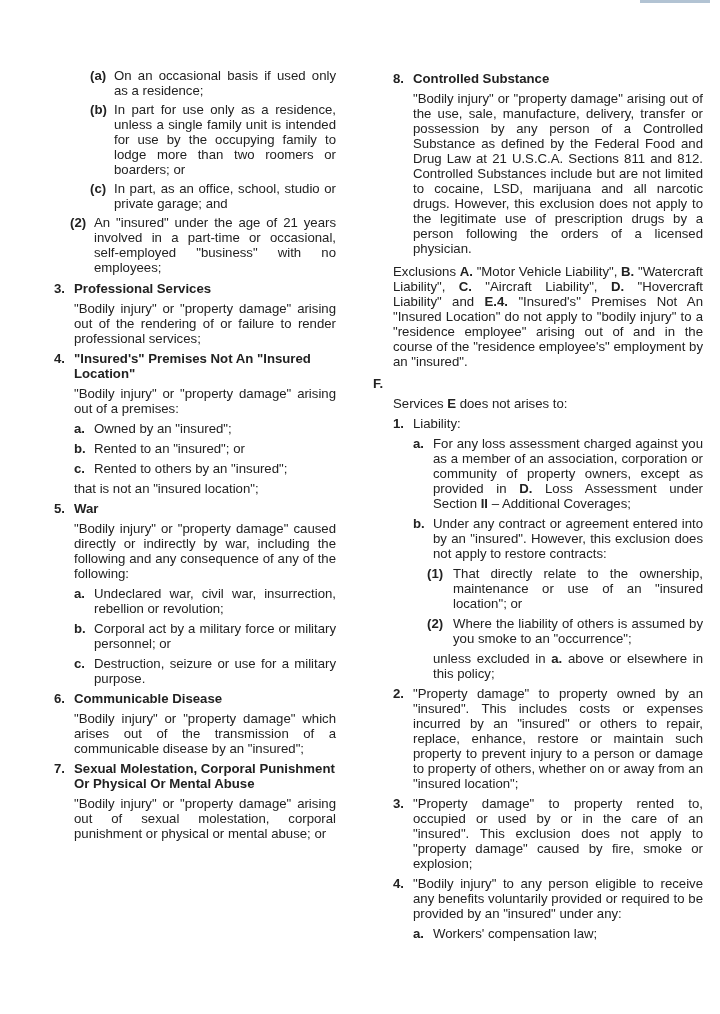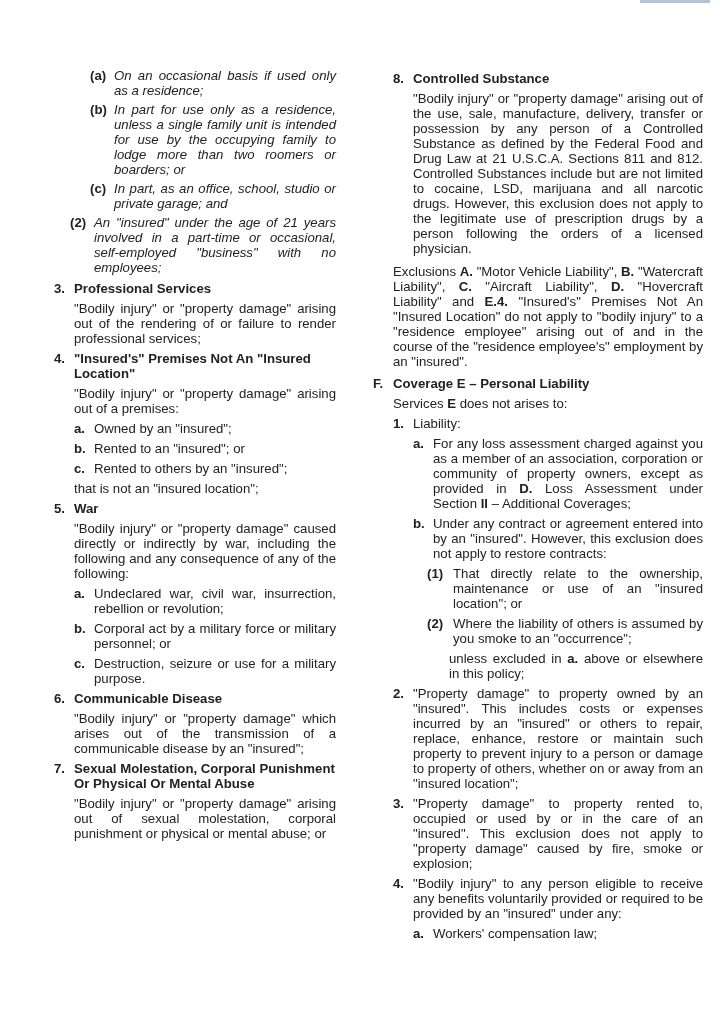--- a/index.html
+++ b/index.html
@@ -8,21 +8,21 @@
     font-family: "Liberation Sans", sans-serif; color: #222; font-size: 13.2px; line-height: 15px;
   }
   .topbar { position: absolute; right: 10px; top: 0; width: 70px; height: 3px; background: #9fb4c8; opacity: .8; }
   .col { position: absolute; top: 68px; }
   .left { left: 54px; width: 282px; }
   .right { left: 393px; width: 330px; }
   p { margin: 0; text-align: justify; }
   .b { font-weight: bold; }
   .item { display: flex; margin-bottom: 4px; }
   .item .lbl { font-weight: bold; flex: none; }
-  .item .txt { flex: 1; text-align: justify; font-style: italic; }
+  .item .txt { flex: 1; text-align: justify; }
   .heading { display: flex; font-weight: bold; margin: 3px 0 5px 0; }
   .heading .lbl { width: 20px; flex: none; }
   .body { margin-left: 20px; margin-bottom: 5px; }
   .sub { display: flex; margin-bottom: 5px; }
   .sub .lbl { width: 20px; flex: none; font-weight: bold; }
   .sub .txt { flex: 1; text-align: justify; }
 </style>
 </head>
 <body>
 
@@ -110,21 +110,20 @@
   <div class="heading" style="margin-left:20px">
     <span class="lbl">8.</span>
     <span>Controlled Substance</span>
   </div>
   <p class="body" style="margin-left:40px;margin-bottom:8px">"Bodily injury" or "property damage" arising out of the use, sale, manufacture, delivery, transfer or possession by any person of a Controlled Substance as defined by the Federal Food and Drug Law at 21 U.S.C.A. Sections 811 and 812. Controlled Substances include but are not limited to cocaine, LSD, marijuana and all narcotic drugs. However, this exclusion does not apply to the legitimate use of prescription drugs by a person following the orders of a licensed physician.</p>
 
   <p style="margin-left:20px;margin-bottom:7px"><span>Exclusions </span><span class="b">A.</span><span> "Motor Vehicle Liability", </span><span class="b">B.</span><span> "Watercraft Liability", </span><span class="b">C.</span><span> "Aircraft Liability", </span><span class="b">D.</span><span> "Hovercraft Liability" and </span><span class="b">E.4.</span><span> "Insured's" Premises Not An "Insured Location" do not apply to "bodily injury" to a "residence employee" arising out of and in the course of the "residence employee's" employment by an "insured".</span></p>
 
   <div class="heading">
     <span class="lbl">F.</span>
-    <span>Coverage E – Personal Liability</span>
   </div>
   <p class="body"><span>Services </span><span class="b">E</span><span> does not arises to:</span></p>
 
   <div class="sub" style="margin-left:20px">
     <span class="lbl">1.</span>
     <span class="txt">Liability:</span>
   </div>
   <div style="margin-left:40px">
     <div class="sub">
       <span class="lbl">a.</span>
@@ -135,21 +134,21 @@
       <span class="txt">Under any contract or agreement entered into by an "insured". However, this exclusion does not apply to restore contracts:</span>
     </div>
     <div class="sub" style="margin-left:14px">
       <span class="lbl" style="width:26px">(1)</span>
       <span class="txt">That directly relate to the ownership, maintenance or use of an "insured location"; or</span>
     </div>
     <div class="sub" style="margin-left:14px">
       <span class="lbl" style="width:26px">(2)</span>
       <span class="txt">Where the liability of others is assumed by you smoke to an "occurrence";</span>
     </div>
-    <p style="margin-left:36px;margin-bottom:5px"><span>unless excluded in </span><span class="b">a.</span><span> above or elsewhere in this policy;</span></p>
+    <p style="margin-left:20px;margin-bottom:5px"><span>unless excluded in </span><span class="b">a.</span><span> above or elsewhere in this policy;</span></p>
   </div>
 
   <div class="sub" style="margin-left:20px">
     <span class="lbl">2.</span>
     <span class="txt">"Property damage" to property owned by an "insured". This includes costs or expenses incurred by an "insured" or others to repair, replace, enhance, restore or maintain such property to prevent injury to a person or damage to property of others, whether on or away from an "insured location";</span>
   </div>
   <div class="sub" style="margin-left:20px">
     <span class="lbl">3.</span>
     <span class="txt">"Property damage" to property rented to, occupied or used by or in the care of an "insured". This exclusion does not apply to "property damage" caused by fire, smoke or explosion;</span>
   </div>

